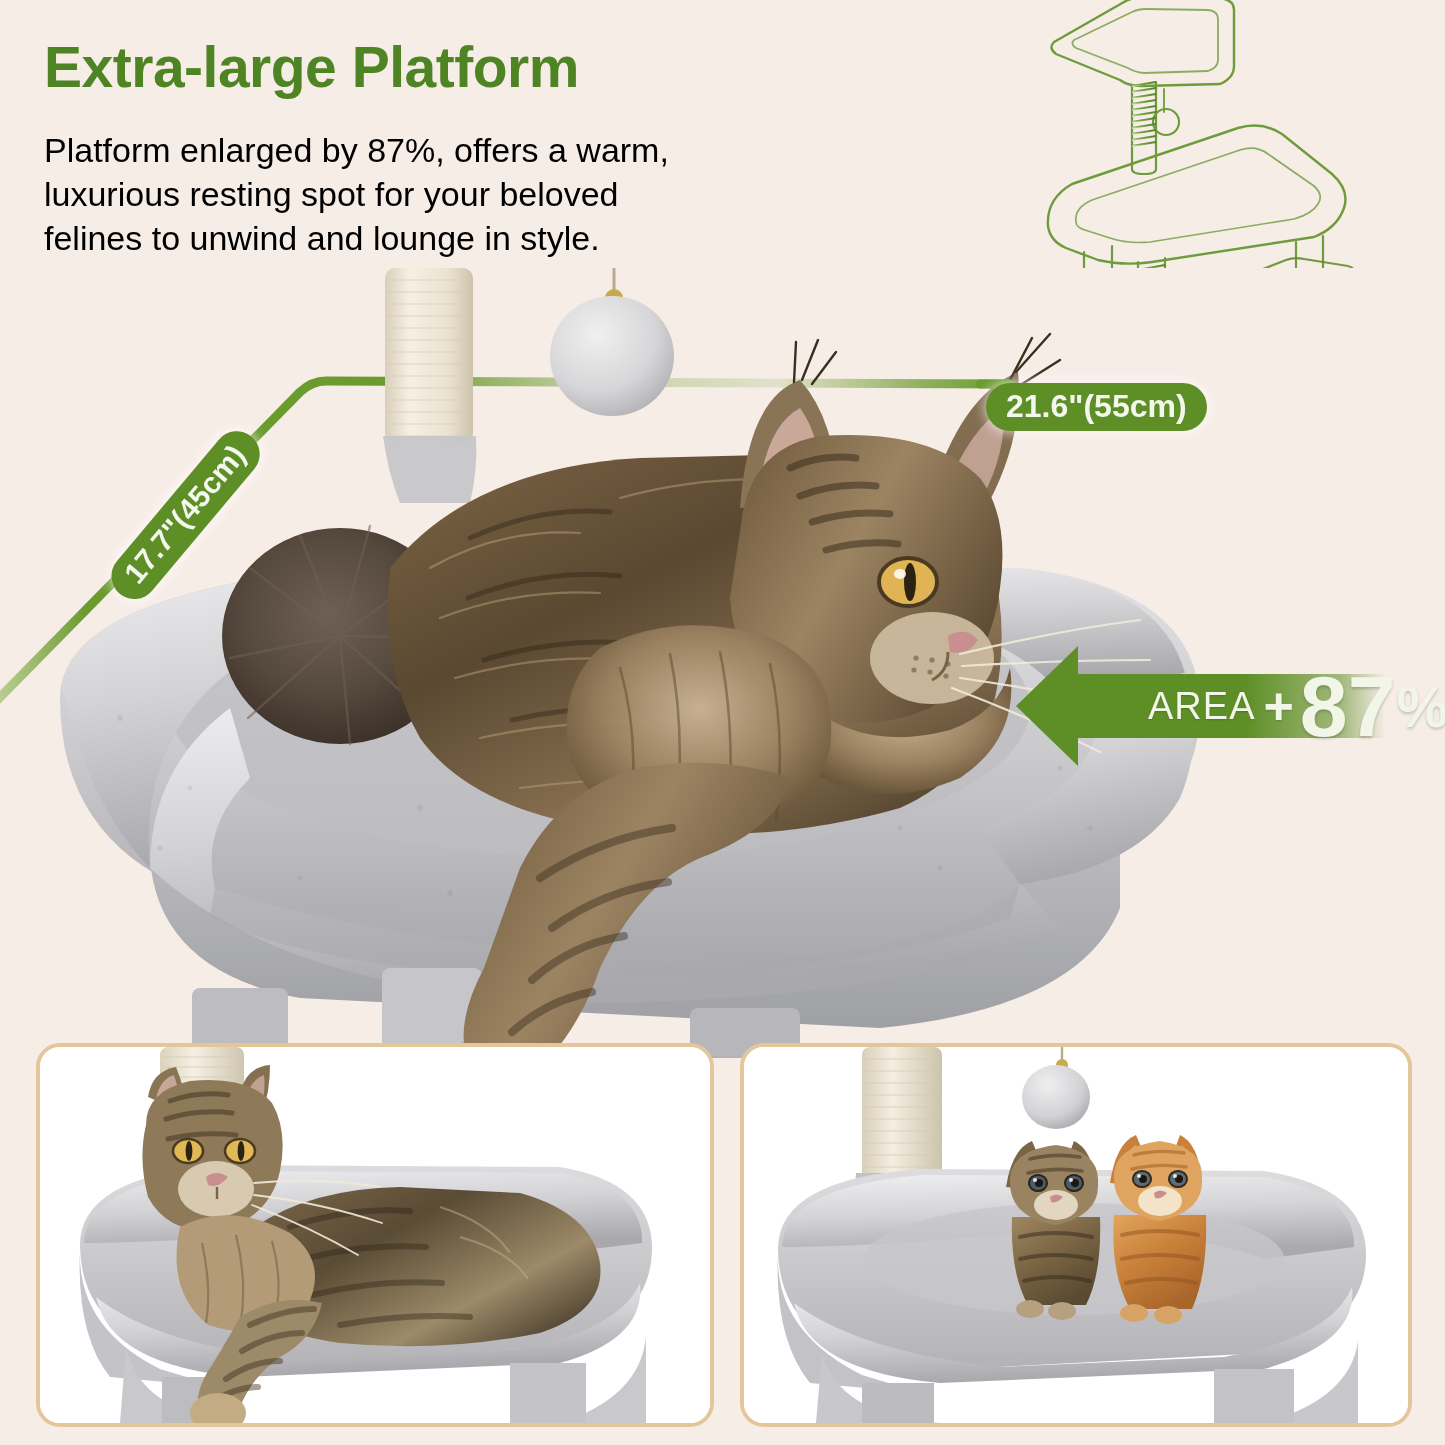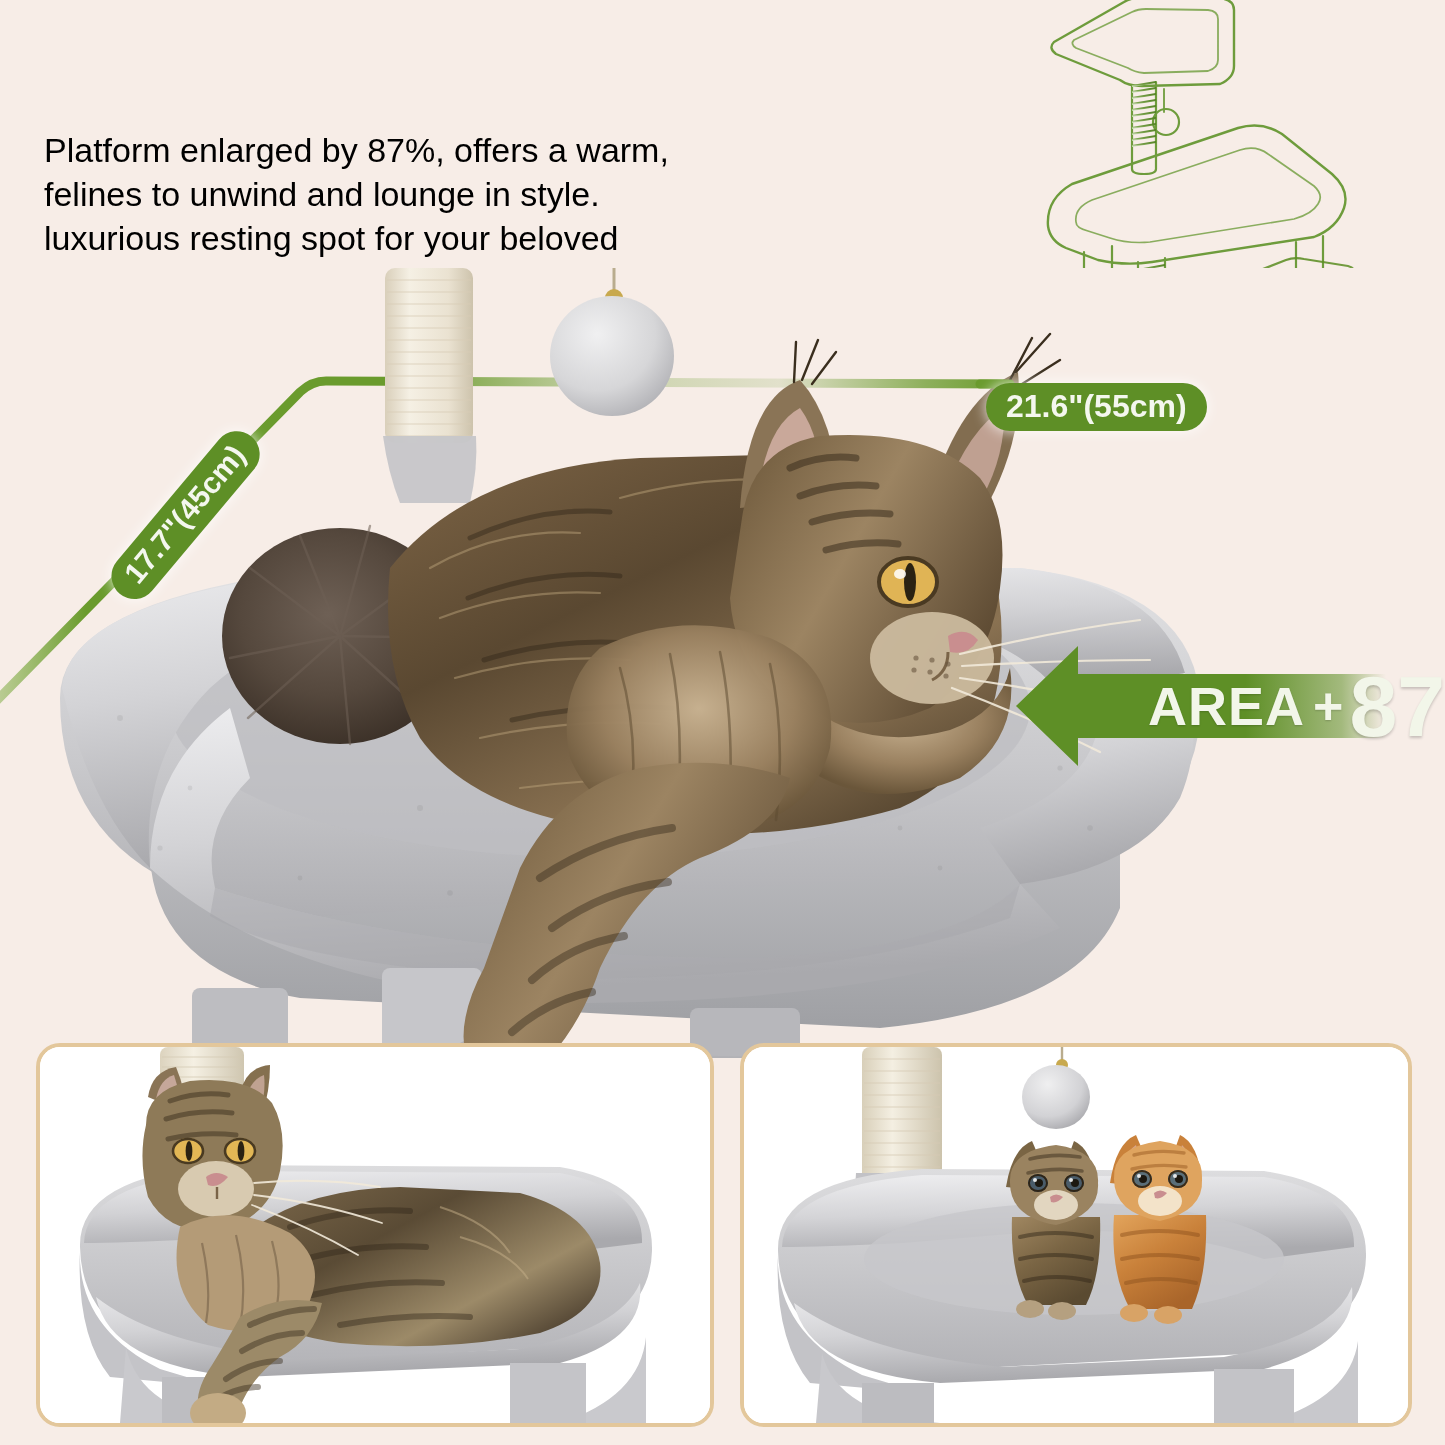--- a/index.html
+++ b/index.html
@@ -51,21 +51,21 @@
   
   .areabadge{
     position:absolute;left:1016px;top:640px;width:370px;height:132px;
   }
   .areabadge .label{
     position:absolute;left:132px;top:0;width:238px;height:132px;
     display:flex;align-items:center;justify-content:flex-start;
     color:#F2F6E9;white-space:nowrap;
   }
   .areabadge .t-area{
-    font-size:54px;font-weight:bold;letter-spacing:1px;
+    font-size:38px;font-weight:normal;letter-spacing:1px;
     text-shadow:0 1px 2px rgba(0,0,0,.18);
   }
   .areabadge .t-plus{
     font-size:52px;font-weight:bold;margin-left:8px;
     text-shadow:0 1px 2px rgba(0,0,0,.18);
   }
   .areabadge .t-num{
     font-size:86px;font-weight:bold;line-height:.8;margin-left:6px;
     text-shadow:0 2px 3px rgba(0,0,0,.2);
   }
@@ -82,25 +82,26 @@
   }
   .thumb-left{left:36px;width:678px;}
   .thumb-right{left:740px;width:672px;}
   .thumb svg{display:block;width:100%;height:100%;}
 </style>
 </head>
 <body>
 
 <div class="stage">
 
+  <div class="headline">Extra-large Platform</div>
 
   <div class="subcopy">
     <div>Platform enlarged by 87%, offers a warm,</div>
+    <div>luxurious resting spot for your beloved</div>
     <div>felines to unwind and lounge in style.</div>
-    <div>luxurious resting spot for your beloved</div>
   </div>
 
   <div class="schematic">
     <svg viewBox="0 0 420 400" xmlns="http://www.w3.org/2000/svg">
       <defs>
         <linearGradient id="sisalG" x1="0" y1="0" x2="0" y2="1">
           <stop offset="0%" stop-color="#4E7F1E"></stop>
           <stop offset="70%" stop-color="#78A349"></stop>
           <stop offset="100%" stop-color="#CFE0BC"></stop>
         </linearGradient>

